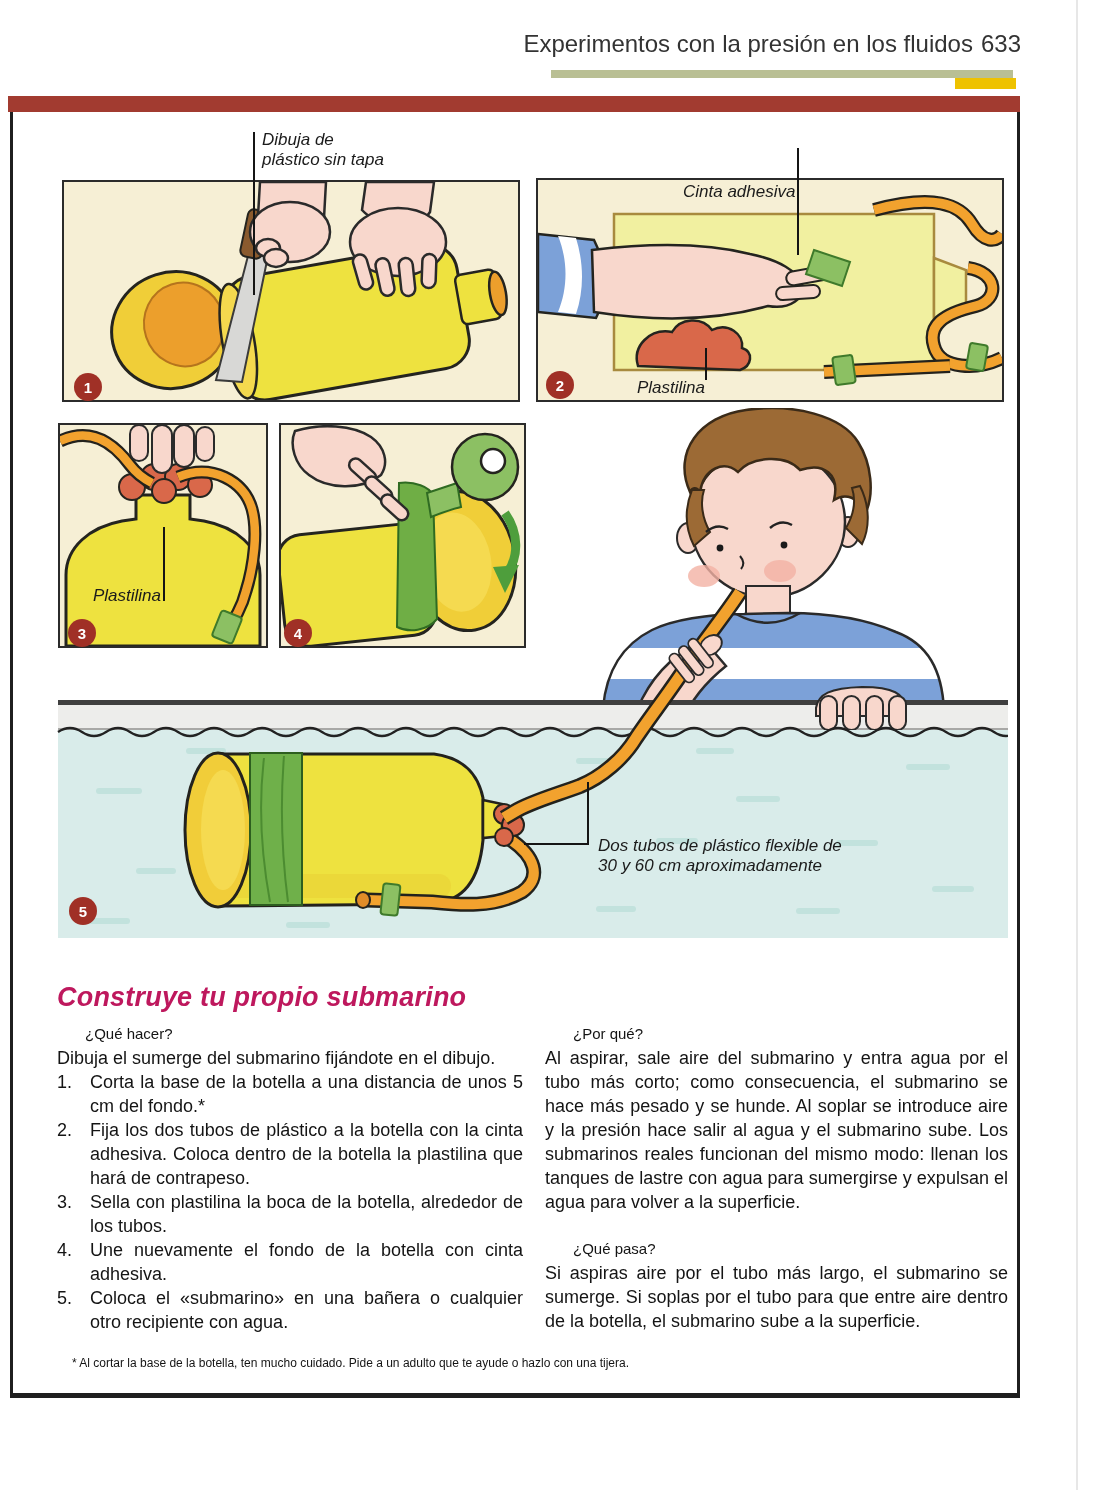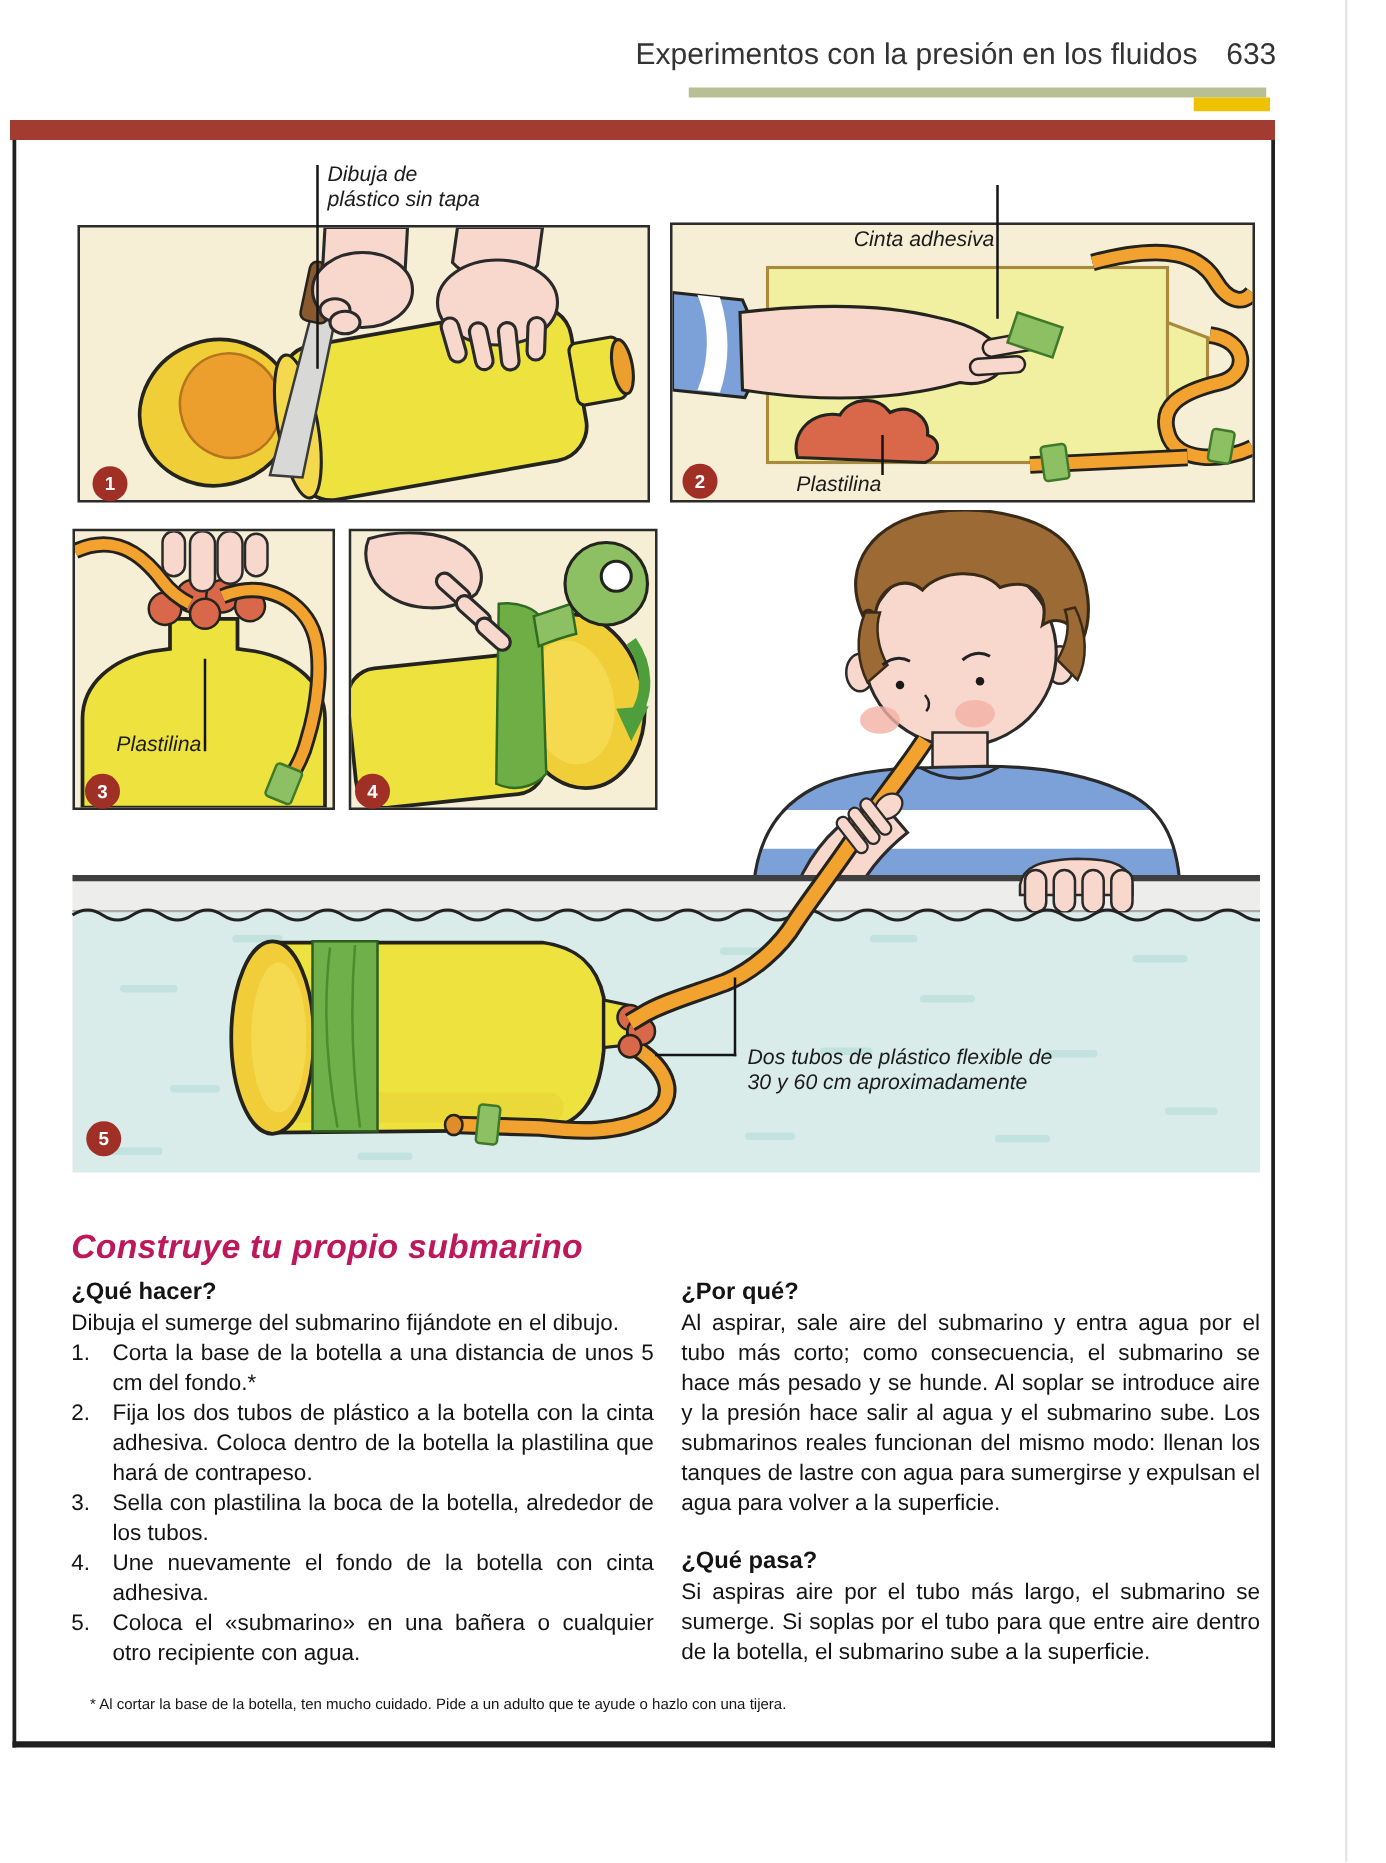--- a/index.html
+++ b/index.html
@@ -1,40 +1,40 @@
 <!DOCTYPE html>
 <html><head>
 <meta charset="utf-8">
 <style>
   html,body{margin:0;padding:0;background:#ffffff;}
   .page{position:relative;width:1109px;height:1490px;background:#fff;overflow:hidden;
         font-family:"Liberation Sans",sans-serif;color:#161616;}
   .abs{position:absolute;}
   
-  .header{position:absolute;top:30px;right:88px;display:flex;align-items:baseline;gap:23px;
+  .header{position:absolute;top:30px;right:88px;display:flex;align-items:baseline;gap:8px;
           font-size:24px;color:#333;}
   .rule-green{position:absolute;left:551px;top:70px;width:462px;height:8px;background:#b9bf94;}
   .rule-yellow{position:absolute;left:955px;top:78px;width:61px;height:11px;background:#eec200;}
   .red-bar{position:absolute;left:8px;top:96px;width:1012px;height:16px;background:#a23b30;}
   .figure-frame{position:absolute;left:10px;top:112px;width:1004px;height:1281px;
                 border-left:3px solid #1f1f1f;border-right:3px solid #1f1f1f;border-bottom:5px solid #1f1f1f;
                 background:#fff;}
   .panel{position:absolute;background:#f6efd5;border:2px solid #2b2b2b;}
   .badge{position:absolute;width:28px;height:28px;border-radius:50%;background:#a03026;color:#fff;
          font-weight:bold;font-size:15px;display:flex;align-items:center;justify-content:center;z-index:6;}
   .leader{position:absolute;background:#151515;z-index:5;}
   .fig-label{position:absolute;font-style:italic;font-size:17px;line-height:20px;color:#1b1b1b;
              white-space:nowrap;z-index:5;}
   
   .article-title{position:absolute;left:57px;top:982px;margin:0;font-size:27px;font-style:italic;
                  font-weight:bold;letter-spacing:.2px;color:#be185d;}
   .col{position:absolute;font-size:18px;line-height:24px;color:#141414;}
   .col-left{left:57px;top:1022px;width:466px;}
   .col-right{left:545px;top:1022px;width:463px;}
-  .heading{font-weight:bold;font-size:19px;line-height:24px;}
+  .heading{font-weight:normal;font-size:15px;line-height:24px;margin-left:28px;}
   .body-just{text-align:justify;}
   .section{margin-bottom:23px;}
   .step{display:flex;}
   .step .num{width:33px;flex:none;}
   .step .txt{flex:1;text-align:justify;}
   .footnote{position:absolute;left:72px;top:1356px;width:950px;font-size:12px;color:#141414;}
   .scan-edge{position:absolute;left:1076px;top:0;width:2px;height:1490px;background:#e7e7e7;}
   svg{display:block;}
 </style>
 </head>

